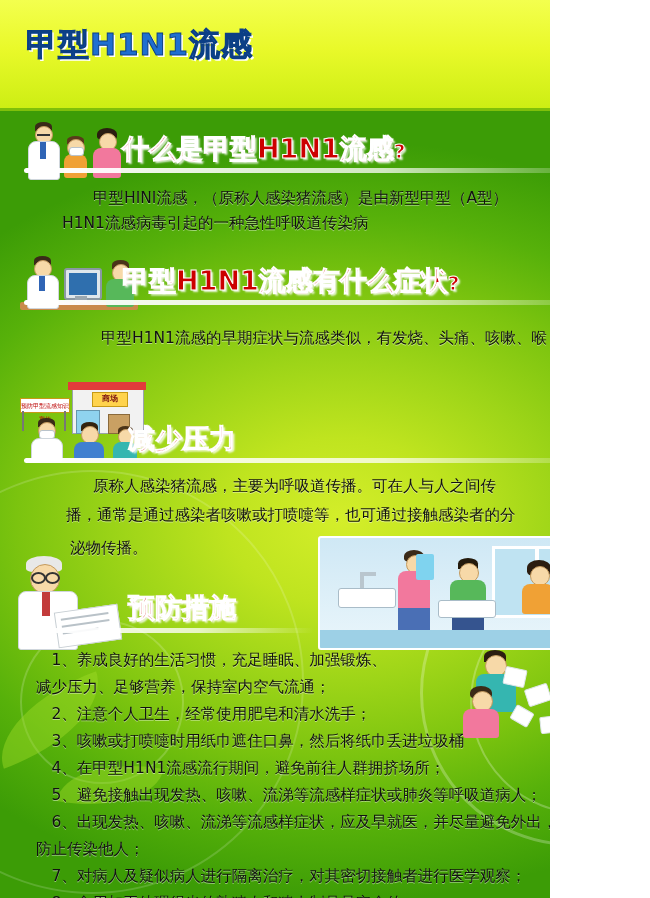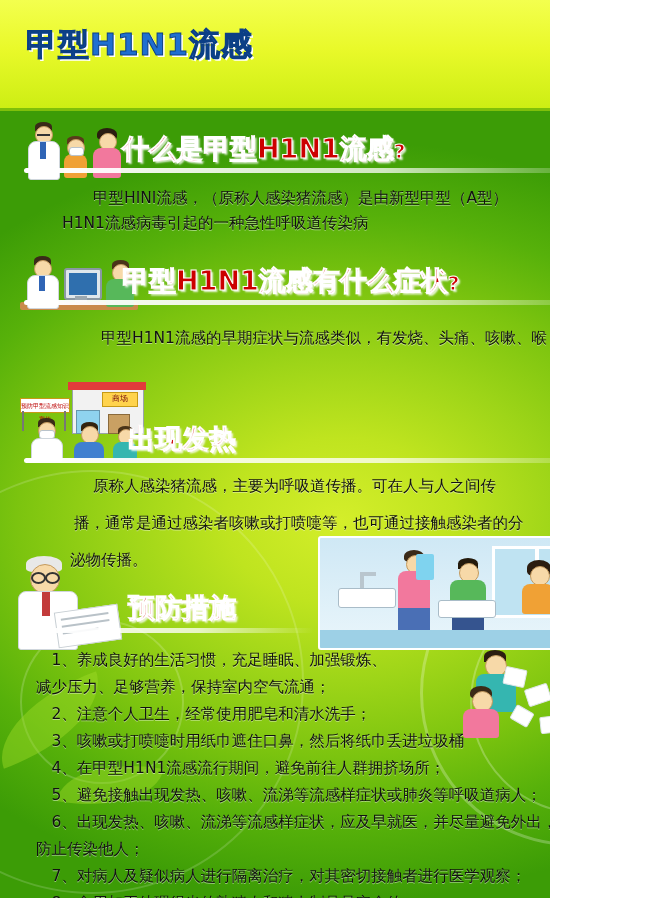--- a/index.html
+++ b/index.html
@@ -320,21 +320,21 @@
   </div>
   <div class="head-rule" style="left:24px; top:300px; width:600px;"></div>
 
   <div class="body-text" style="left:62px; top:318px; width:565px;">
     <p style="margin:8px;">　　甲型H1N1流感的早期症状与流感类似，有发烧、头痛、咳嗽、喉</p>
   </div>
 
   <div class="illus" style="left:16px; top:378px; width:140px; height:82px;">
     <div class="shop" style="left:56px; top:10px; width:70px; height:44px;"></div>
     <div class="shop-roof" style="left:52px; top:4px; width:78px; height:8px;"></div>
-    <div class="shop-sign" style="left:86px; top:14px; width:34px; height:13px;">商场</div>
+    <div class="shop-sign" style="left:76px; top:14px; width:34px; height:13px;font-weight:bold;">商场</div>
     <div style="position:absolute; left:60px; top:32px; width:22px; height:22px; background:#8fd3ef; border:1px solid #6796ad;"></div>
     <div style="position:absolute; left:92px; top:36px; width:20px; height:18px; background:#c9a063; border:1px solid #8a6a3c;"></div>
     <div class="shop-sign" style="left:4px; top:20px; width:48px; height:13px; font-size:6px; background:#ffffff; color:#b00; line-height:13px;">预防甲型流感知识宣传</div>
     <div style="position:absolute; left:6px; top:33px; width:2px; height:20px; background:#777;"></div>
     <div style="position:absolute; left:48px; top:33px; width:2px; height:20px; background:#777;"></div>
 
     <div class="person" style="left:14px; top:40px; width:32px; height:42px;">
       <div class="hair" style="left:8px; top:0px; width:17px; height:9px;"></div>
       <div class="head" style="left:8px; top:4px; width:16px; height:16px;"></div>
       <div class="mask" style="left:9px; top:12px; width:14px; height:7px;"></div>
@@ -346,27 +346,27 @@
       <div class="body-sh shirt-blue" style="left:2px; top:20px; width:30px; height:18px;"></div>
     </div>
     <div class="person" style="left:96px; top:48px; width:26px; height:34px;">
       <div class="hair" style="left:6px; top:0px; width:15px; height:8px; background:#4a3318;"></div>
       <div class="head" style="left:6px; top:3px; width:14px; height:14px;"></div>
       <div class="body-sh shirt-teal" style="left:1px; top:16px; width:24px; height:18px;"></div>
     </div>
   </div>
 
   <div class="section-head" style="left:128px; top:421px;">
-    <span>出现发热</span>
+    <span>减少压力</span>
   </div>
   <div class="head-rule" style="left:24px; top:458px; width:600px;"></div>
 
   <div class="body-text" style="left:62px; top:474px; width:568px;">
     <p style="margin:0;">　　原称人感染猪流感，主要为呼吸道传播。可在人与人之间传</p>
-    <p style="margin:12px;">播，通常是通过感染者咳嗽或打喷嚏等，也可通过接触感染者的分</p>
+    <p style="margin:4px;">播，通常是通过感染者咳嗽或打喷嚏等，也可通过接触感染者的分</p>
     <p style="margin:8px;">泌物传播。</p>
   </div>
 
   <div class="scene">
     <div class="window-frame" style="left:172px; top:8px; width:90px; height:66px;"></div>
     <div style="position:absolute; left:215px; top:8px; width:4px; height:66px; background:#ffffff;"></div>
 
     <div class="person" style="left:196px; top:22px; width:44px; height:54px;">
       <div class="hair" style="left:11px; top:0px; width:24px; height:16px; background:#2b1d10; border-radius:50% 50% 28% 28%;"></div>
       <div class="head" style="left:14px; top:6px; width:18px; height:18px;"></div>

